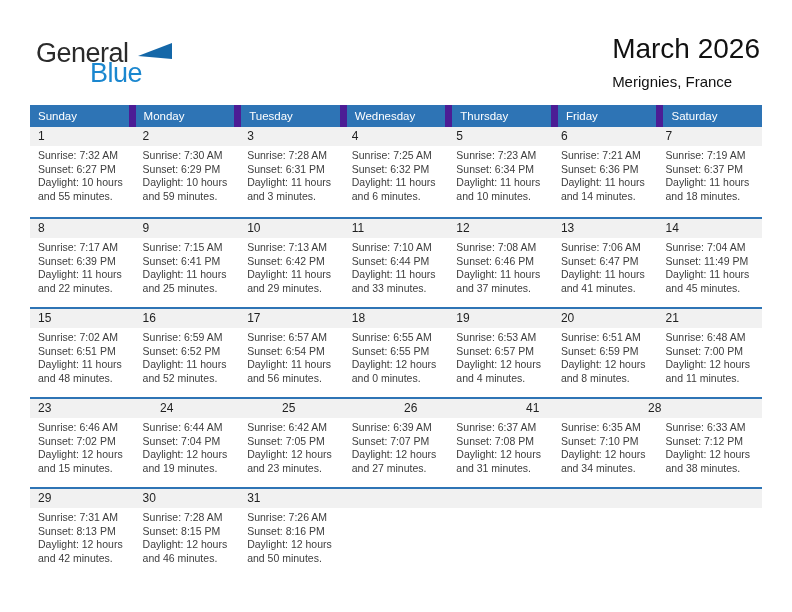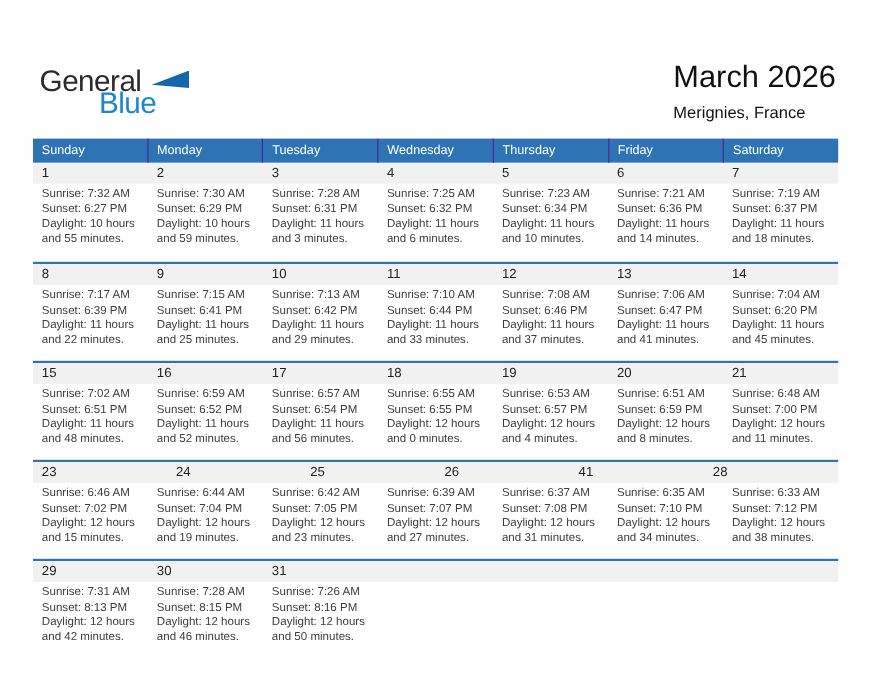--- a/index.html
+++ b/index.html
@@ -9,42 +9,42 @@
     --logo_triangle_blue:#1467a8;
     --logo_text_blue:#1b87cf;
     --header_text:#ffffff;
     --detail_text:#3d3d3d;
     --day_number_text:#1f1f1f;
     --title_text:#111111;
   }
   *{margin:0;padding:0;box-sizing:border-box;}
   html,body{width:792px;height:612px;background:#ffffff;overflow:hidden;
     font-family:"Liberation Sans", sans-serif;}
-  .page{position:relative;width:792px;height:459px;background:#fff;margin-top:21px;}
+  .page{position:relative;width:792px;height:459px;background:#fff;}
 
   
   .logo{position:absolute;left:36px;top:40px;width:140px;height:48px;}
   .logo-general{position:absolute;left:0;top:0;font-size:27px;line-height:1;
     color:#2b2b2b;letter-spacing:-0.5px;}
   .logo-triangle{position:absolute;left:102px;top:3px;width:34px;height:16px;
     background:var(--logo_triangle_blue);
     clip-path:polygon(0 82%,100% 0,100% 100%);}
   .logo-blue{position:absolute;left:54px;top:20px;font-size:27px;line-height:1;
     color:var(--logo_text_blue);letter-spacing:-0.5px;}
 
   
   .title-block{position:absolute;right:32px;top:34px;text-align:left;}
   .cal-title{font-size:28px;color:var(--title_text);line-height:1.1;}
   .cal-subtitle{font-size:15px;color:var(--title_text);margin-top:8px;}
 
   
   .calendar{position:absolute;left:30px;top:105px;width:732px;}
   .weekday-header{display:flex;height:22px;background:var(--header_blue);}
   .weekday-cell{flex:1;color:var(--header_text);font-size:11.5px;
-    line-height:22px;padding-left:8px;border-left:1px solid #4c1d95;}
+    line-height:22px;padding-left:8px;border-left:7px solid #4c1d95;}
   .weekday-cell:first-child{border-left:none;}
 
   .week{border-top:2px solid var(--week_divider_blue);height:90px;}
   .week:first-of-type{border-top:none;height:90px;}
   .day-strip{display:flex;height:19px;background:var(--day_strip_gray);}
   .day-strip .num{flex:1;font-size:12px;line-height:19px;padding-left:8px;
     color:var(--day_number_text);}
   .details-row{display:flex;}
   .detail-cell{flex:1;padding:3px 4px 0 8px;font-size:10.5px;line-height:13.5px;
     color:var(--detail_text);}
@@ -174,21 +174,21 @@
               <div>and 37 minutes.</div>
             </div>
             <div class="detail-cell">
               <div>Sunrise: 7:06 AM</div>
               <div>Sunset: 6:47 PM</div>
               <div>Daylight: 11 hours</div>
               <div>and 41 minutes.</div>
             </div>
             <div class="detail-cell">
               <div>Sunrise: 7:04 AM</div>
-              <div>Sunset: 6:20 PM</div>
+              <div>Sunset: 11:49 PM</div>
               <div>Daylight: 11 hours</div>
               <div>and 45 minutes.</div>
             </div>
           </div>
         </div>
         <div class="week">
           <div class="day-strip">
             <div class="num">15</div>
             <div class="num">16</div>
             <div class="num">17</div>

